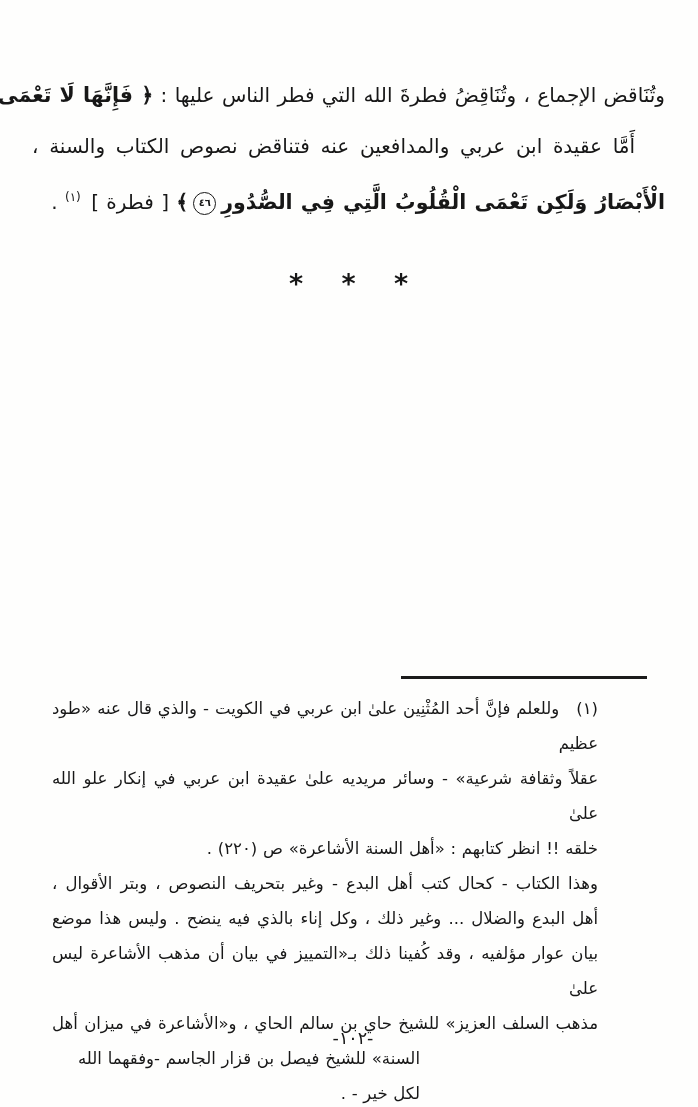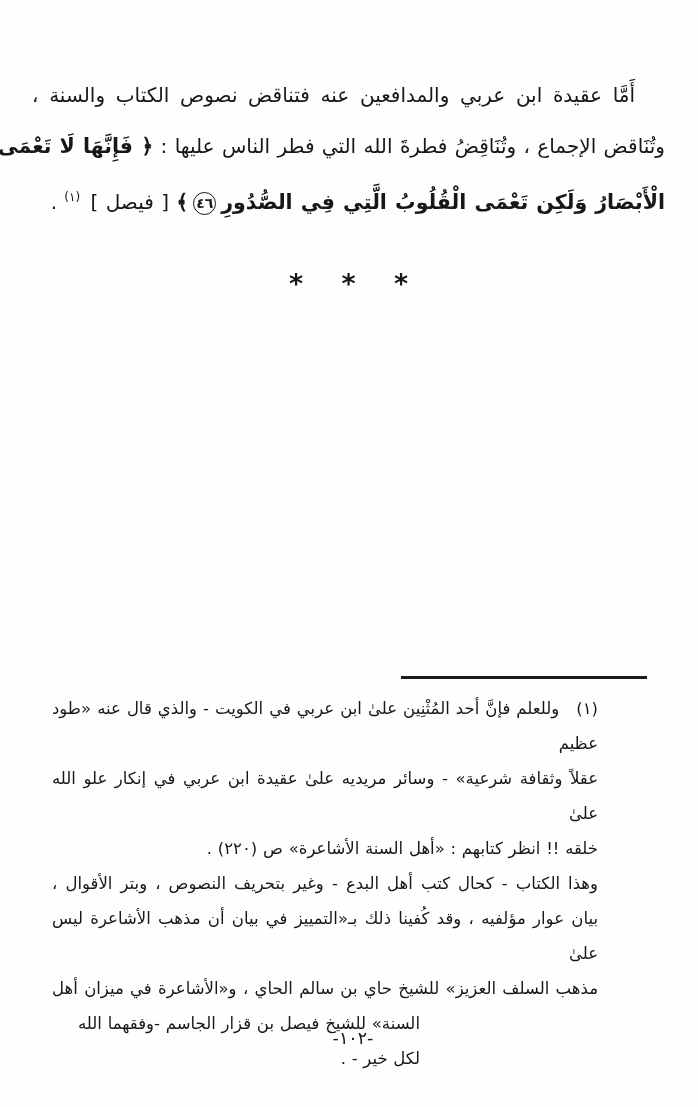--- a/index.html
+++ b/index.html
@@ -34,21 +34,21 @@
   .quran{
     font-weight:bold;
     font-size:20.5px;
   }
   .ayah-circle{
     display:inline-block;
     width:21px;height:21px;
     line-height:20px;
     border:1.5px solid #171717;
     border-radius:50%;
-    font-size:14px;
+    font-size:10px;
     font-weight:bold;
     text-align:center;
     vertical-align:middle;
     margin:0 5px;
     text-align-last:center;
   }
   .fn-ref{
     font-size:12px;
     vertical-align:8px;
     font-weight:normal;
@@ -106,28 +106,28 @@
     letter-spacing:1px;
     margin-left:8px;
   }
 </style>
 </head>
 <body>
 
 <div class="page">
 
   <div class="main-text">
+    <div class="m-line">
+      <span>وتُنَاقض الإجماع ، وتُنَاقِضُ فطرةَ الله التي فطر الناس عليها : </span><span class="quran">﴿ فَإِنَّهَا لَا تَعْمَى</span>
+    </div>
     <div class="m-line first">
       <span>أَمَّا عقيدة ابن عربي والمدافعين عنه فتناقض نصوص الكتاب والسنة ،</span>
     </div>
-    <div class="m-line">
-      <span>وتُنَاقض الإجماع ، وتُنَاقِضُ فطرةَ الله التي فطر الناس عليها : </span><span class="quran">﴿ فَإِنَّهَا لَا تَعْمَى</span>
-    </div>
     <div class="m-line last">
-      <span class="quran">الْأَبْصَارُ وَلَكِن تَعْمَى الْقُلُوبُ الَّتِي فِي الصُّدُورِ</span><span class="ayah-circle">٤٦</span><span class="quran">﴾</span><span> [ فيصل ] </span><sup class="fn-ref">(١)</sup><span> .</span>
+      <span class="quran">الْأَبْصَارُ وَلَكِن تَعْمَى الْقُلُوبُ الَّتِي فِي الصُّدُورِ</span><span class="ayah-circle">٤٦</span><span class="quran">﴾</span><span> [ فطرة ] </span><sup class="fn-ref">(١)</sup><span> .</span>
     </div>
   </div>
 
   <div class="stars">* * *</div>
 
   <div class="fn-rule"></div>
 
   <div class="footnote">
     <div class="f-line">
       <span class="fn-marker">(١)</span><span>وللعلم فإنَّ أحد المُثْنِين علىٰ ابن عربي في الكويت - والذي قال عنه </span><b>«طود عظيم</b>
@@ -135,20 +135,23 @@
     <div class="f-line">
       <b>عقلاً وثقافة شرعية»</b><span> - وسائر مريديه علىٰ عقيدة ابن عربي في إنكار علو الله علىٰ</span>
     </div>
     <div class="f-line para-end">
       <span>خلقه !! انظر كتابهم : «أهل السنة الأشاعرة» ص (٢٢٠) .</span>
     </div>
     <div class="f-line">
       <span>وهذا الكتاب - كحال كتب أهل البدع - وغير بتحريف النصوص ، وبتر الأقوال ،</span>
     </div>
     <div class="f-line">
+      <span>أهل البدع والضلال ... وغير ذلك ، وكل إناء بالذي فيه ينضح . وليس هذا موضع</span>
+    </div>
+    <div class="f-line">
       <span>بيان عوار مؤلفيه ، وقد كُفينا ذلك بـ«التمييز في بيان أن مذهب الأشاعرة ليس علىٰ</span>
     </div>
     <div class="f-line">
       <span>مذهب السلف العزيز» للشيخ حاي بن سالم الحاي ، و«الأشاعرة في ميزان أهل</span>
     </div>
     <div class="f-line centered-end">
       <span>السنة» للشيخ فيصل بن قزار الجاسم -وفقهما الله لكل خير - .</span>
     </div>
   </div>
 

